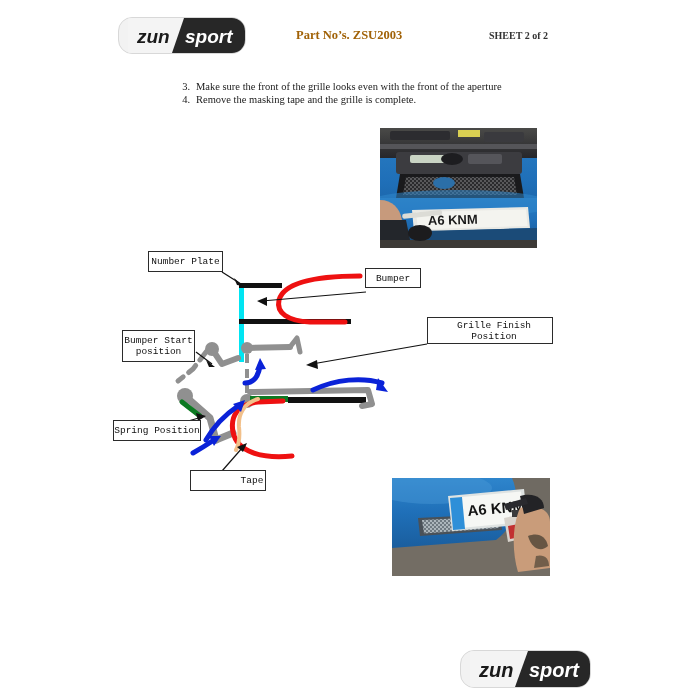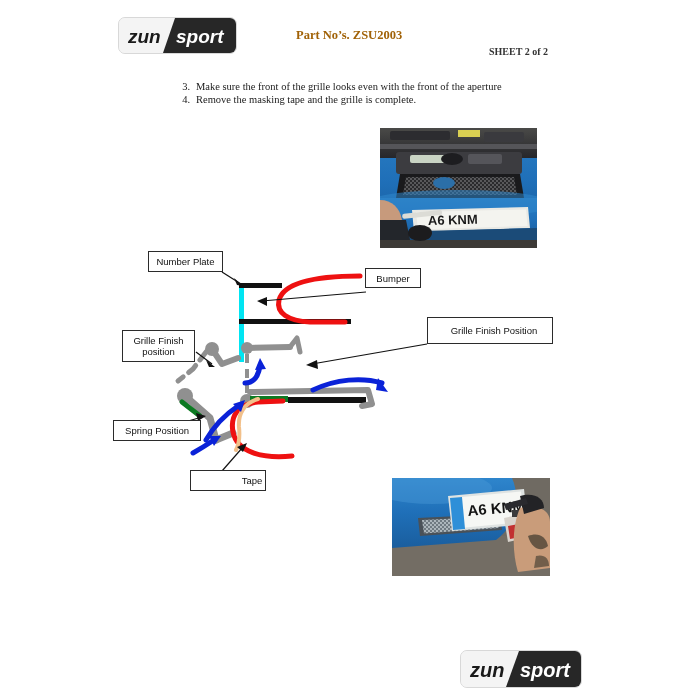--- a/index.html
+++ b/index.html
@@ -13,24 +13,25 @@
     height: 700px;
     background: #ffffff;
     font-family: "Liberation Serif", serif;
     overflow: hidden;
   }
 
   
   .logo {
     position: absolute;
     display: block;
-    border-radius: 7px;
+    border-radius: 14px;
     overflow: hidden;
     background: #f2f2f2;
     border: 1px solid #d8d8d8;
+    padding-left: 9px;
   }
   .logo-svg { display: block; width: 100%; height: 100%; }
 
   
   .header-title {
     position: absolute;
     font-family: "Liberation Serif", serif;
     font-weight: bold;
     color: #a16207;
     white-space: nowrap;
@@ -79,21 +80,21 @@
     height: 700px;
     pointer-events: none;
   }
 
   
   .callout {
     position: absolute;
     box-sizing: border-box;
     border: 1px solid #2b2b2b;
     background: #ffffff;
-    font-family: Liberation Sans, sans-serif;
+    font-family: Liberation Mono, monospace;
     font-size: 9.5px;
     color: #111111;
     display: flex;
     align-items: center;
     justify-content: center;
     text-align: center;
     line-height: 11px;
     z-index: 5;
   }
 
@@ -117,21 +118,21 @@
     <svg class="logo-svg" viewBox="0 0 117 35" preserveAspectRatio="none">
       <rect x="0" y="0" width="117" height="35" fill="#f4f4f4"></rect>
       <polygon points="56,0 117,0 117,35 44,35" fill="#272727"></polygon>
       <text x="9" y="25" font-family="Liberation Sans, sans-serif" font-size="19" font-weight="bold" font-style="italic" fill="#1a1a1a">zun</text>
       <text x="57" y="25" font-family="Liberation Sans, sans-serif" font-size="19" font-weight="bold" font-style="italic" fill="#ffffff">sport</text>
     </svg>
   </div>
 
   <div class="header-title" style="left:296px; top:28px; font-size:12.5px;">Part No’s. ZSU2003</div>
 
-  <div class="header-sheet" style="left:489px; top:46px;">SHEET 2 of 2</div>
+  <div class="header-sheet" style="left:489px; top:30px;">SHEET 2 of 2</div>
 
   <div class="instructions">
     <div class="instr-row">
       <span class="instr-num">3.</span>
       <span>Make sure the front of the grille looks even with the front of the aperture</span>
     </div>
     <div class="instr-row">
       <span class="instr-num">4.</span>
       <span>Remove the masking tape and the grille is complete.</span>
     </div>
@@ -300,21 +301,21 @@
 
   <div class="callout" style="left:148px; top:251px; width:75px; height:21px;">
     <span>Number Plate</span>
   </div>
 
   <div class="callout" style="left:365px; top:268px; width:56px; height:20px;">
     <span>Bumper</span>
   </div>
 
   <div class="callout" style="left:122px; top:330px; width:73px; height:32px; white-space:pre-line;">
-    <span>Grille Finish
+    <span>Bumper Start
 position</span>
   </div>
 
   <div class="callout" style="left:427px; top:317px; width:126px; height:27px;padding-left:8px;">
     <span>Grille Finish Position</span>
   </div>
 
   <div class="callout" style="left:113px; top:420px; width:88px; height:21px;">
     <span>Spring Position</span>
   </div>

